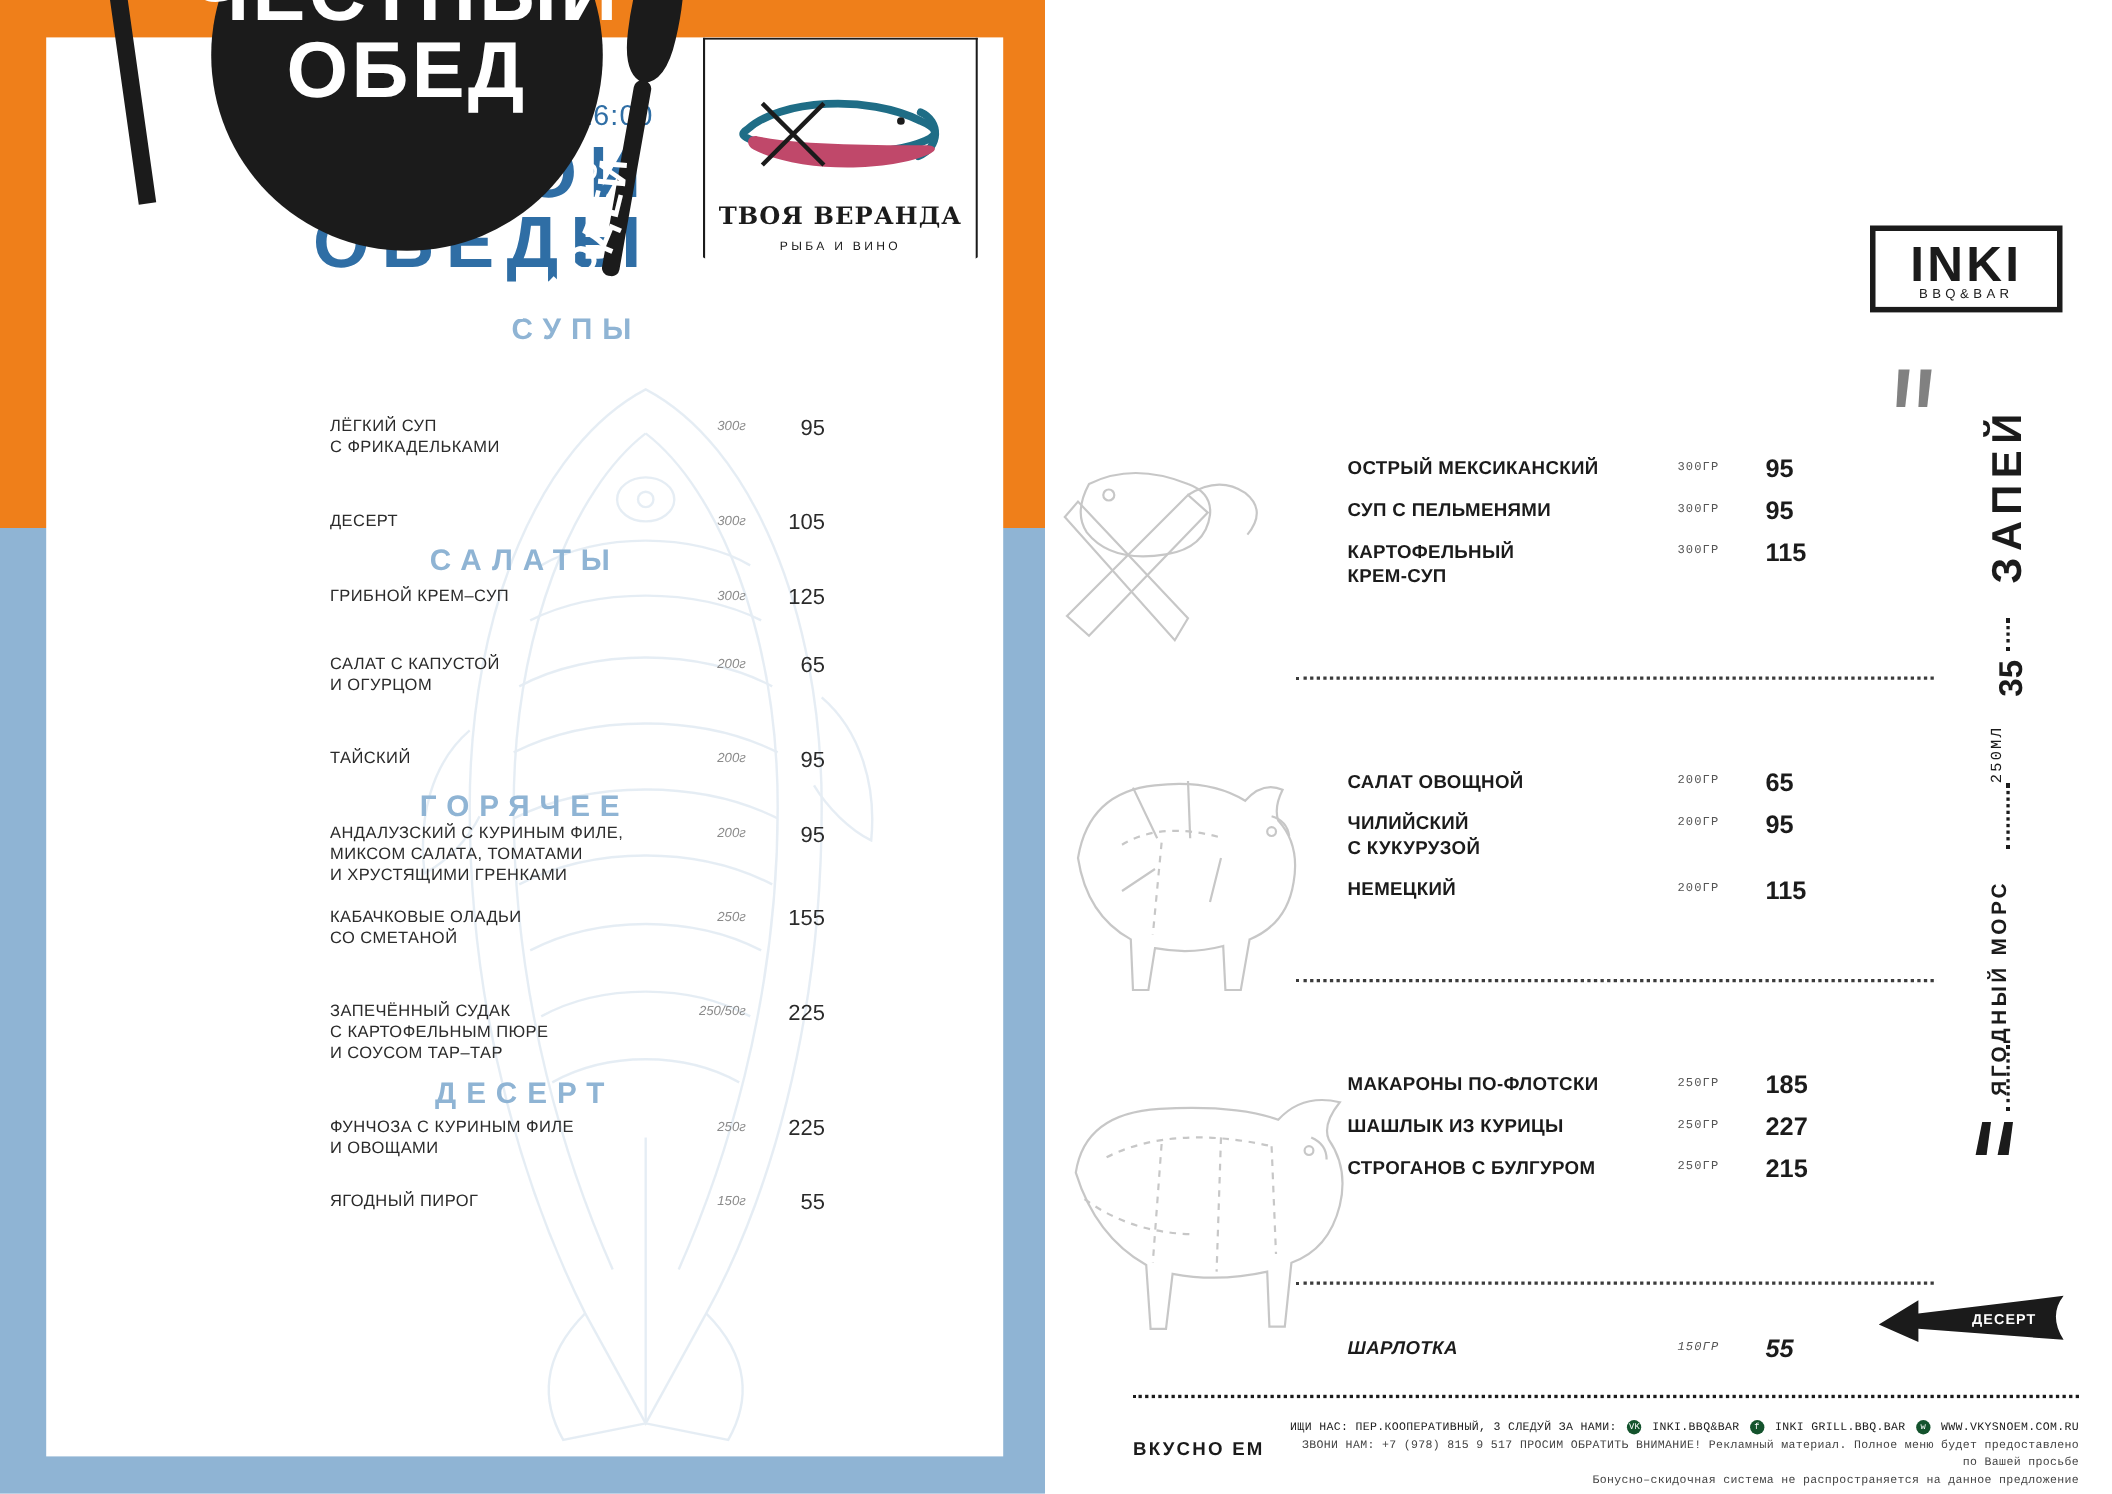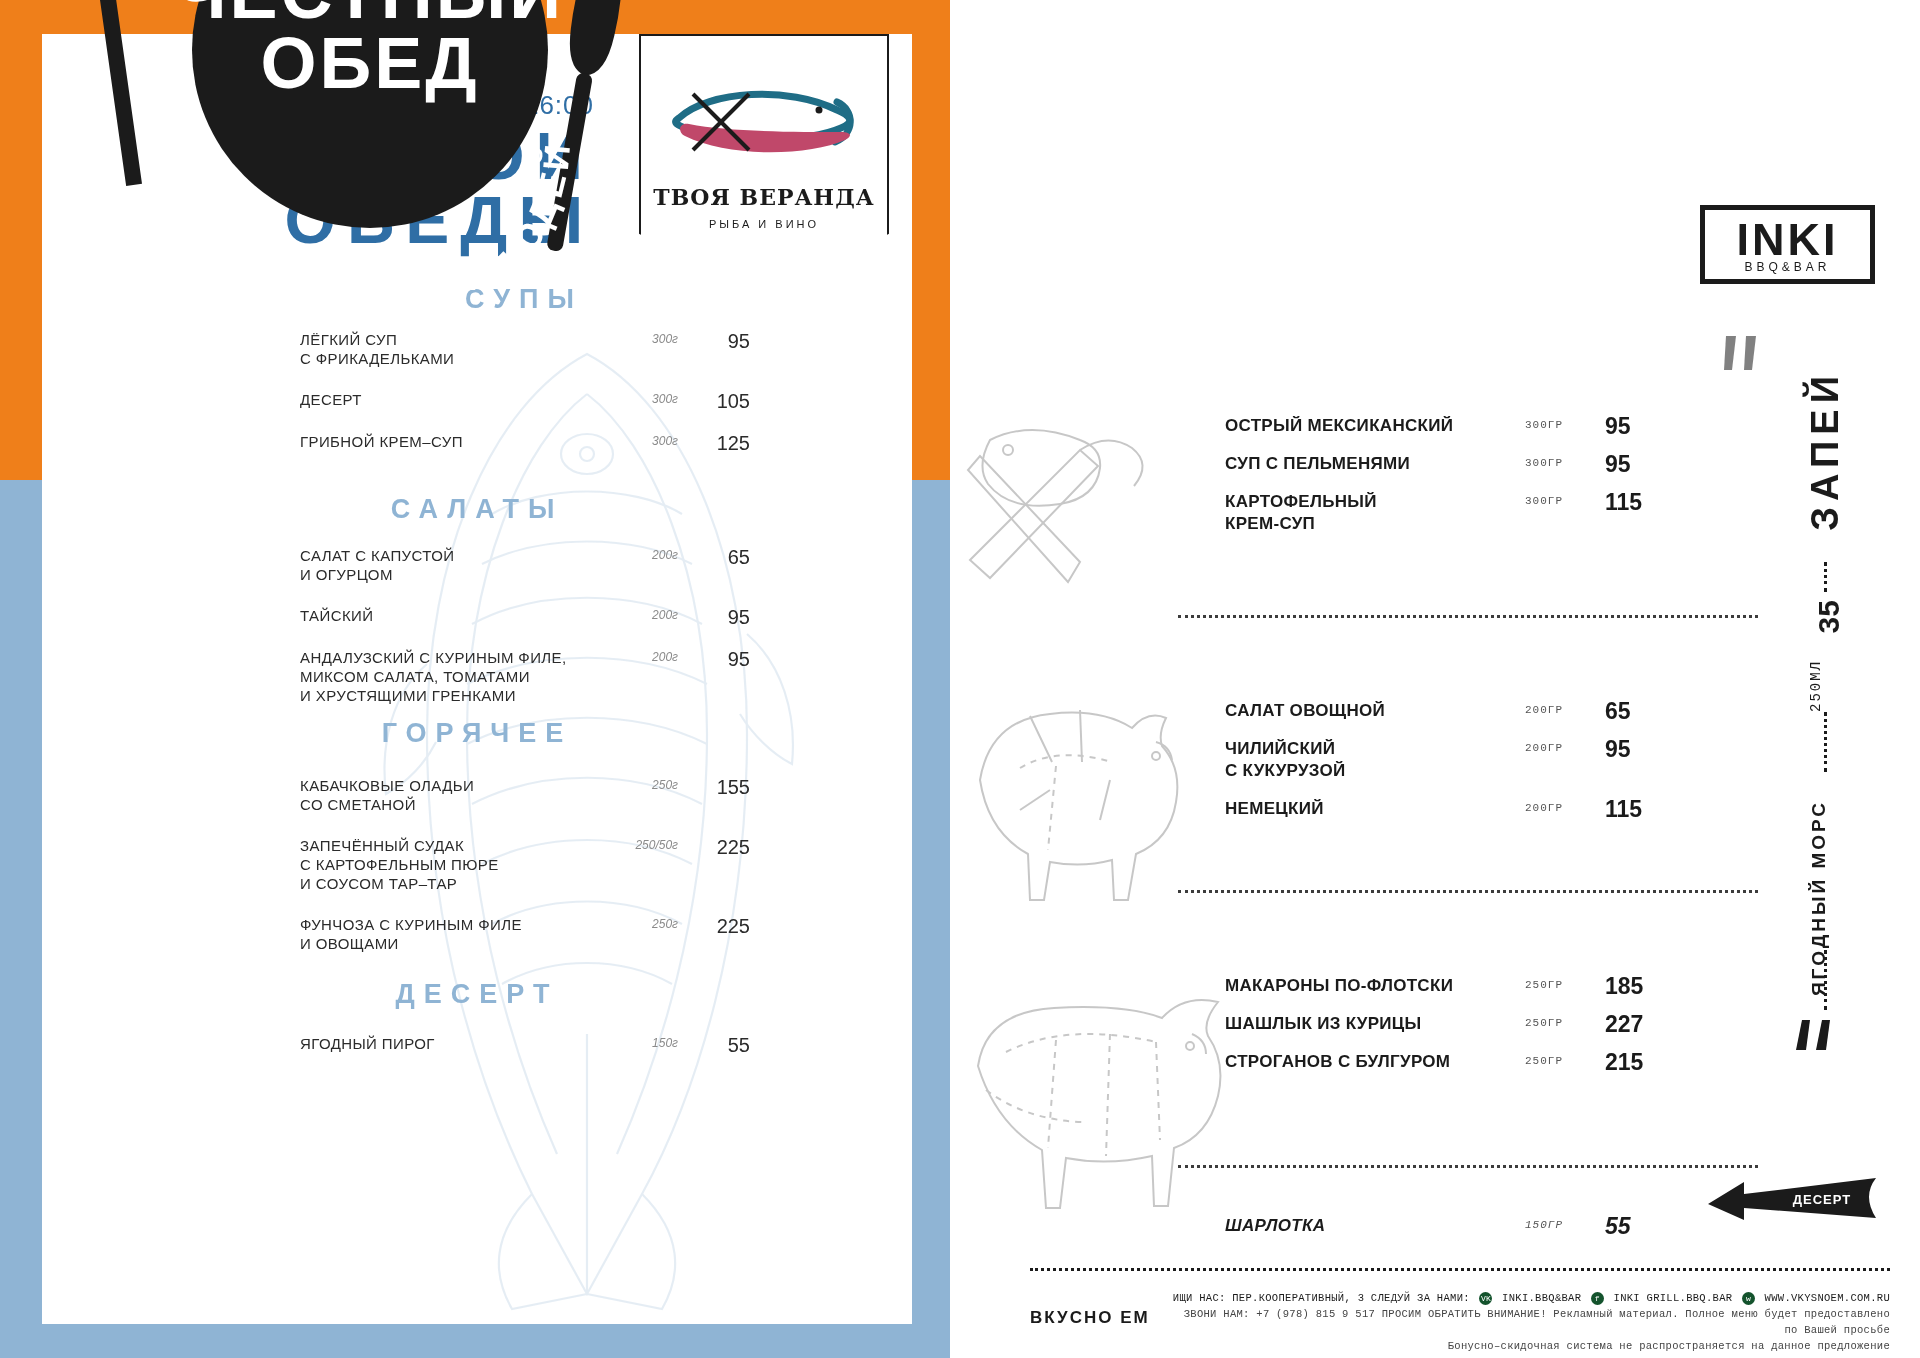--- a/index.html
+++ b/index.html
@@ -64,21 +64,21 @@
     position:absolute;left:330px;top:300px;width:430px;height:980px;
     opacity:.5;
   }
 
   .section-head{
     position:absolute;width:100%;text-align:center;
     color:#8fb4d4;font-size:27px;font-weight:bold;letter-spacing:9px;
   }
   .menu-list{position:absolute;left:258px;width:450px;}
   .menu-row{
-    position:relative;margin-bottom:22px;min-height:20px;
+    position:relative;margin-bottom:22px;min-height:20px;margin-top:48px;
   }
   .menu-name{
     display:block;width:330px;
     font-size:15px;line-height:19px;color:#2b2b2b;letter-spacing:.4px;
   }
   .menu-gram{
     position:absolute;right:72px;top:2px;
     font-size:12px;color:#8a8a8a;font-style:italic;
   }
   .menu-price{

